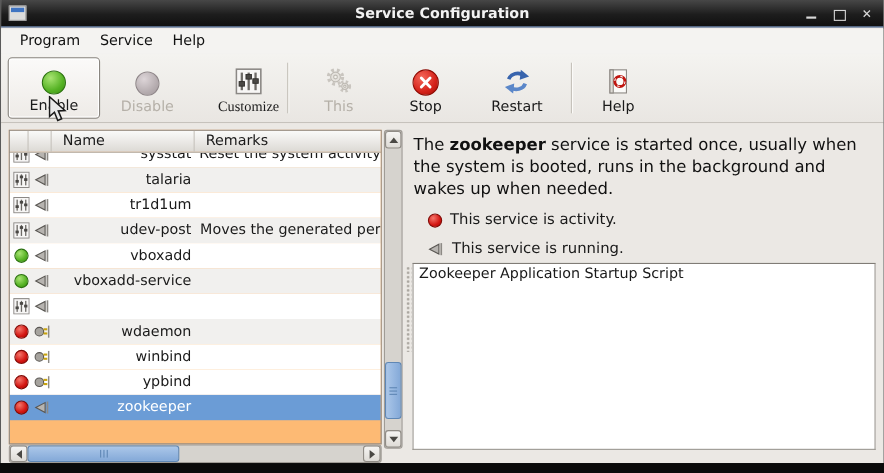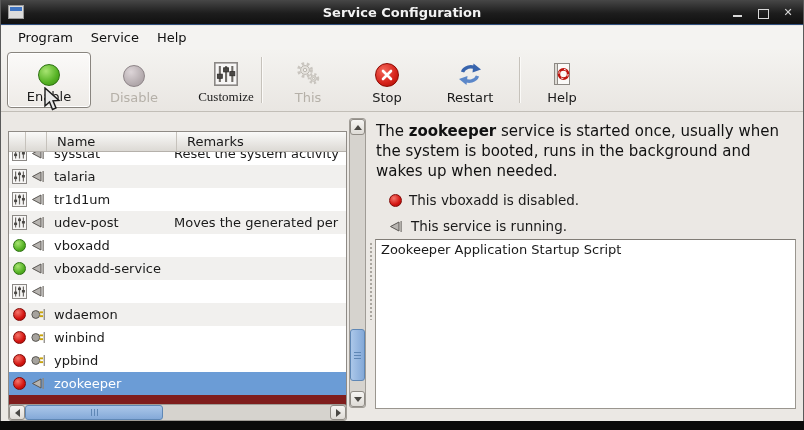--- a/index.html
+++ b/index.html
@@ -42,21 +42,21 @@
   .led-lg { width:22px; height:22px; }
   .led-sm { width:13px; height:13px; }
   .stop-icon { width:24px; height:24px; border-radius:50%;
                background:radial-gradient(circle at 35% 30%, #f4685a, #d5221a 60%, #a30b02); border:1px solid #8c0a02;
                display:flex; align-items:center; justify-content:center; }
 
   
   .content { position:absolute; left:0; top:112px; width:802px; height:309px; background:#ebe8e4; }
 
   
-  .list-panel { position:absolute; left:7px; top:19px; width:339px; height:286px; background:#7f1d1d; border:1px solid #8f8b86; }
+  .list-panel { position:absolute; left:7px; top:6px; width:339px; height:286px; background:#fdba74; border:1px solid #8f8b86;text-align:right; }
   .list-header { display:flex; height:20px; background:linear-gradient(#fafaf9,#dcd9d4); border-bottom:1px solid #b5b1ab; }
   .hcell { border-right:1px solid #c6c2bc; display:flex; align-items:center; padding-left:10px; font-size:13px; color:#1a1a1a; }
   .hc-ic1 { width:17px; padding-left:0; }
   .hc-ic2 { width:21px; padding-left:0; }
   .hc-name { width:130px; }
   .hc-remarks { flex:1; border-right:none; }
   .rows { position:relative; }
   .srow { display:flex; align-items:center; height:23px; font-size:13px; overflow:hidden; white-space:nowrap; }
   .srow.odd { background:#f1f0ee; }
   .srow.even { background:#ffffff; }
@@ -456,21 +456,21 @@
       </div>
 
       <div class="splitter"></div>
 
       <div class="details">
         <div class="summary">
           <span>The </span><b>zookeeper</b><span> service is started once, usually when the system is booted, runs in the background and wakes up when needed.</span>
         </div>
         <div class="status-line sl1">
           <span class="led led-red led-sm"></span>
-          <span class="txt">This vboxadd is disabled.</span>
+          <span class="txt">This service is activity.</span>
         </div>
         <div class="status-line sl2">
           <span>
             <svg class="icon-svg" width="15" height="15" viewBox="0 0 15 15">
               <path d="M1.5 7.5 L10 3 L10 12 Z" fill="#b7b4b0" stroke="#5a5753" stroke-width="1"></path>
               <rect x="11.4" y="2" width="1.5" height="11" fill="#8d8a85"></rect>
             </svg>
           </span>
           <span class="txt">This service is running.</span>
         </div>

